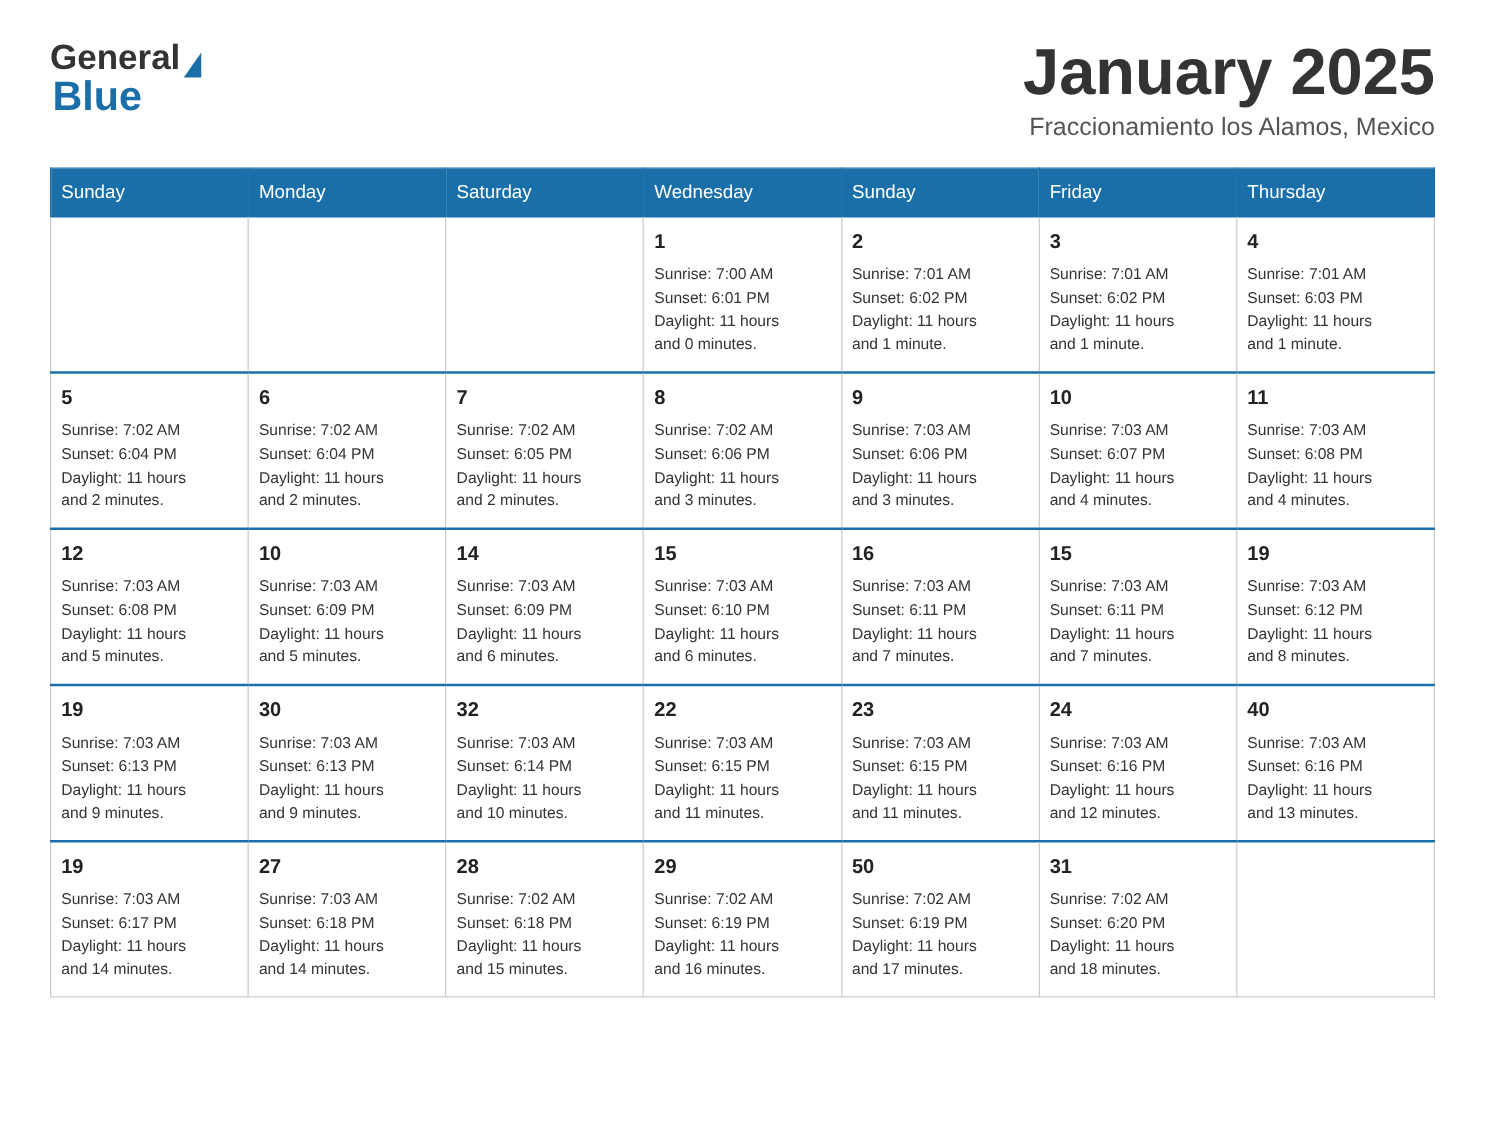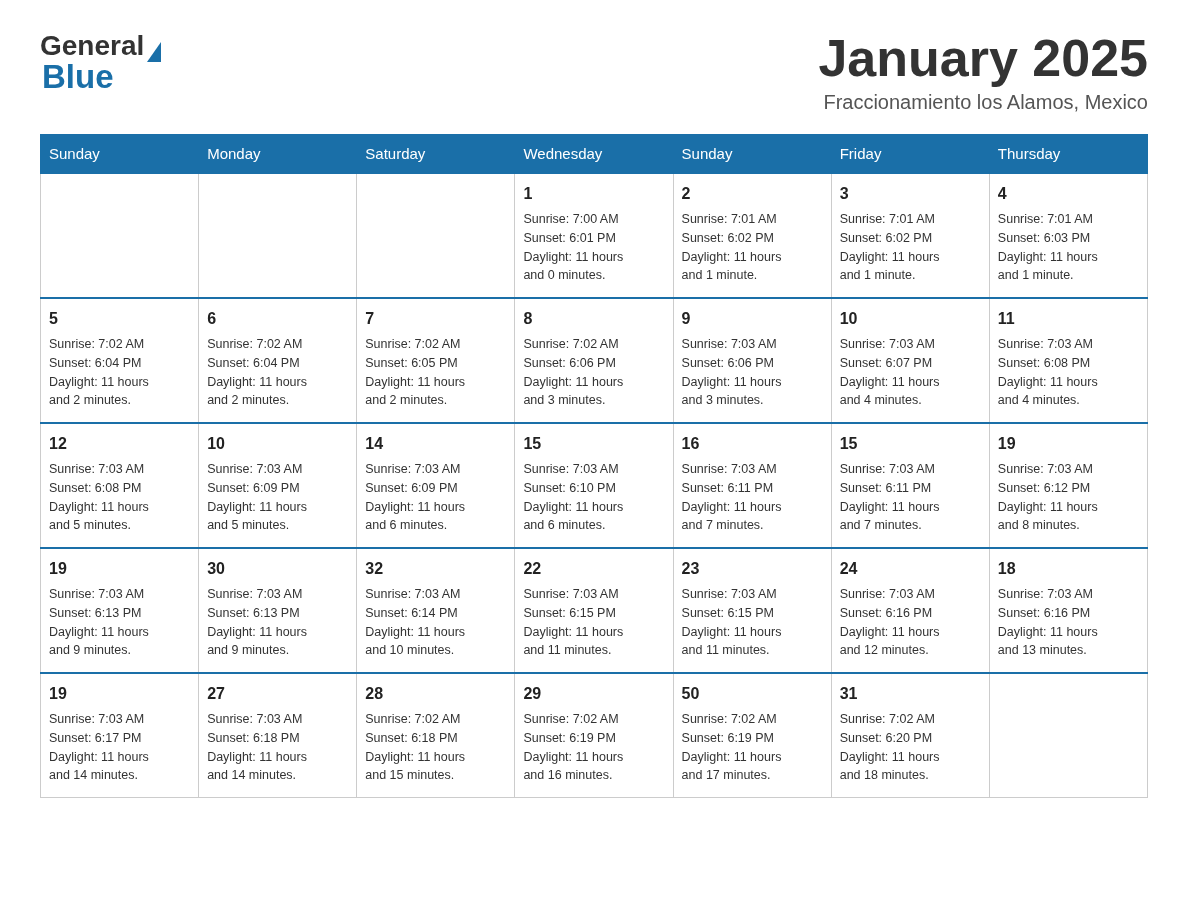--- a/index.html
+++ b/index.html
@@ -303,21 +303,21 @@
 and 11 minutes.</div>
         </td>
         <td>
           <span class="day-num">24</span>
           <div class="day-info" style="white-space: pre-line;">Sunrise: 7:03 AM
 Sunset: 6:16 PM
 Daylight: 11 hours
 and 12 minutes.</div>
         </td>
         <td>
-          <span class="day-num">18</span>
+          <span class="day-num">40</span>
           <div class="day-info" style="white-space: pre-line;">Sunrise: 7:03 AM
 Sunset: 6:16 PM
 Daylight: 11 hours
 and 13 minutes.</div>
         </td>
       </tr>
       <tr class="week-row">
         <td>
           <span class="day-num">19</span>
           <div class="day-info" style="white-space: pre-line;">Sunrise: 7:03 AM

